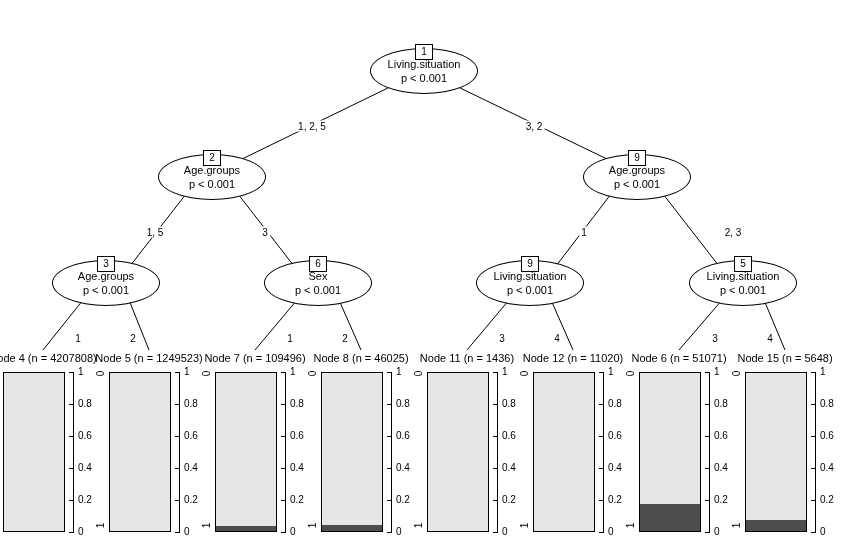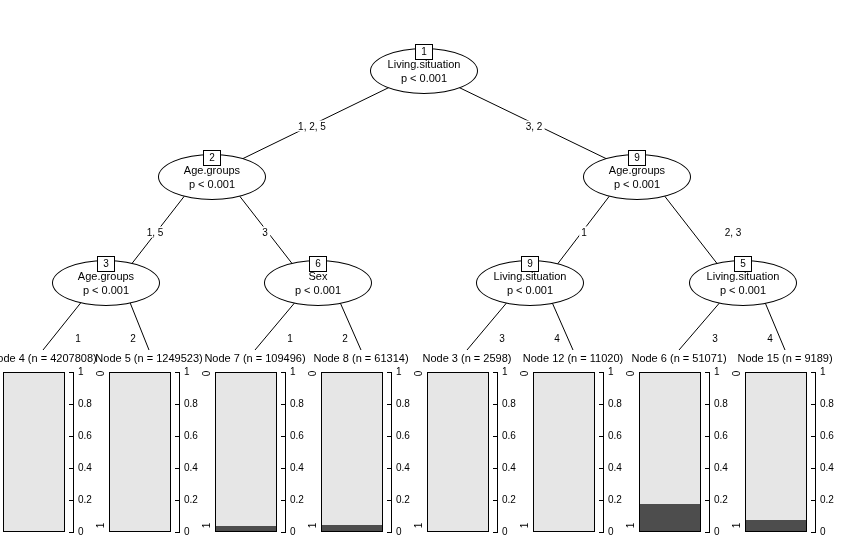--- a/index.html
+++ b/index.html
@@ -291,21 +291,21 @@
         <div class="tick-mark" style="left: 79px; top: 84px;"></div>
         <div class="tick-label" style="left: 88px; top: 78px;">0.6</div>
         <div class="tick-mark" style="left: 79px; top: 52px;"></div>
         <div class="tick-label" style="left: 88px; top: 46px;">0.8</div>
         <div class="tick-mark" style="left: 79px; top: 20px;"></div>
         <div class="tick-label" style="left: 88px; top: 14px;">1</div>
         <div class="cat-label cat-rot" style="left: 2px; top: 16px;">0</div>
         <div class="cat-label cat-rot" style="left: 2px; top: 168px;">1</div>
       </div>
       <div class="terminal" style="left: 308px; width: 106px;">
-        <div class="terminal-title">Node 8 (n = 61314)</div>
+        <div class="terminal-title">Node 8 (n = 46025)</div>
         <div class="plot-frame" style="left: 13px; top: 20px; width: 62px; height: 160px;">
           <div class="bar-fill-light" style="bottom: 5.6px; height: 154.4px;"></div>
           <div class="bar-fill-dark" style="bottom: 0px; height: 5.6px;"></div>
         </div>
         <div class="axis-line" style="left: 83px; top: 20px; width: 1px; height: 160px;"></div>
         <div class="tick-mark" style="left: 79px; top: 180px;"></div>
         <div class="tick-label" style="left: 88px; top: 174px;">0</div>
         <div class="tick-mark" style="left: 79px; top: 148px;"></div>
         <div class="tick-label" style="left: 88px; top: 142px;">0.2</div>
         <div class="tick-mark" style="left: 79px; top: 116px;"></div>
@@ -313,21 +313,21 @@
         <div class="tick-mark" style="left: 79px; top: 84px;"></div>
         <div class="tick-label" style="left: 88px; top: 78px;">0.6</div>
         <div class="tick-mark" style="left: 79px; top: 52px;"></div>
         <div class="tick-label" style="left: 88px; top: 46px;">0.8</div>
         <div class="tick-mark" style="left: 79px; top: 20px;"></div>
         <div class="tick-label" style="left: 88px; top: 14px;">1</div>
         <div class="cat-label cat-rot" style="left: 2px; top: 16px;">0</div>
         <div class="cat-label cat-rot" style="left: 2px; top: 168px;">1</div>
       </div>
       <div class="terminal" style="left: 414px; width: 106px;">
-        <div class="terminal-title">Node 3 (n = 2598)</div>
+        <div class="terminal-title">Node 11 (n = 1436)</div>
         <div class="plot-frame" style="left: 13px; top: 20px; width: 62px; height: 160px;">
           <div class="bar-fill-light" style="bottom: 0px; height: 160px;"></div>
         </div>
         <div class="axis-line" style="left: 83px; top: 20px; width: 1px; height: 160px;"></div>
         <div class="tick-mark" style="left: 79px; top: 180px;"></div>
         <div class="tick-label" style="left: 88px; top: 174px;">0</div>
         <div class="tick-mark" style="left: 79px; top: 148px;"></div>
         <div class="tick-label" style="left: 88px; top: 142px;">0.2</div>
         <div class="tick-mark" style="left: 79px; top: 116px;"></div>
         <div class="tick-label" style="left: 88px; top: 110px;">0.4</div>
@@ -377,21 +377,21 @@
         <div class="tick-mark" style="left: 79px; top: 84px;"></div>
         <div class="tick-label" style="left: 88px; top: 78px;">0.6</div>
         <div class="tick-mark" style="left: 79px; top: 52px;"></div>
         <div class="tick-label" style="left: 88px; top: 46px;">0.8</div>
         <div class="tick-mark" style="left: 79px; top: 20px;"></div>
         <div class="tick-label" style="left: 88px; top: 14px;">1</div>
         <div class="cat-label cat-rot" style="left: 2px; top: 16px;">0</div>
         <div class="cat-label cat-rot" style="left: 2px; top: 168px;">1</div>
       </div>
       <div class="terminal" style="left: 732px; width: 106px;">
-        <div class="terminal-title">Node 15 (n = 9189)</div>
+        <div class="terminal-title">Node 15 (n = 5648)</div>
         <div class="plot-frame" style="left: 13px; top: 20px; width: 62px; height: 160px;">
           <div class="bar-fill-light" style="bottom: 11.2px; height: 148.8px;"></div>
           <div class="bar-fill-dark" style="bottom: 0px; height: 11.2px;"></div>
         </div>
         <div class="axis-line" style="left: 83px; top: 20px; width: 1px; height: 160px;"></div>
         <div class="tick-mark" style="left: 79px; top: 180px;"></div>
         <div class="tick-label" style="left: 88px; top: 174px;">0</div>
         <div class="tick-mark" style="left: 79px; top: 148px;"></div>
         <div class="tick-label" style="left: 88px; top: 142px;">0.2</div>
         <div class="tick-mark" style="left: 79px; top: 116px;"></div>

